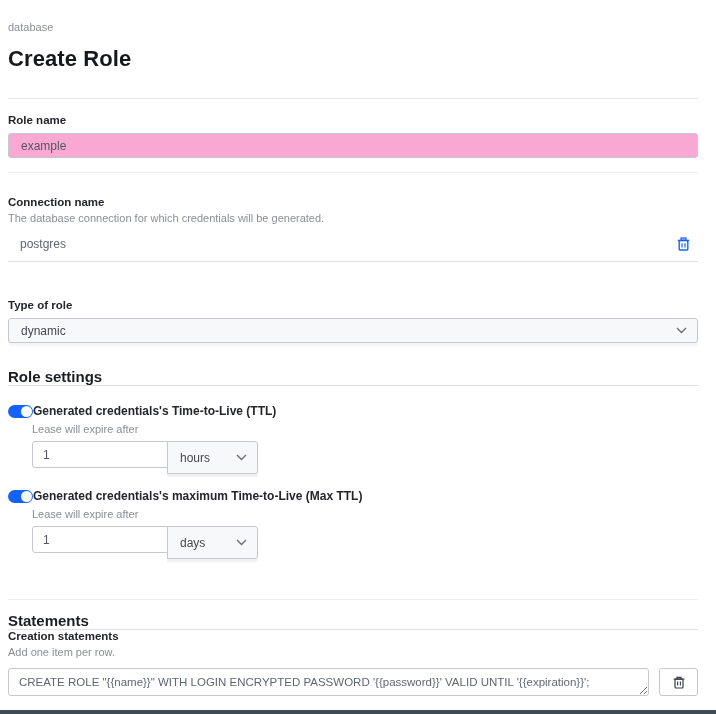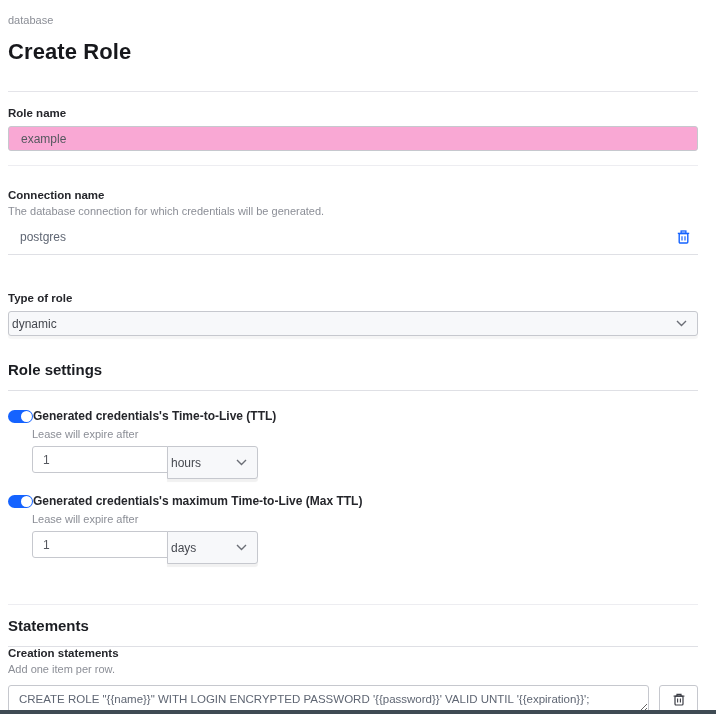--- a/index.html
+++ b/index.html
@@ -6,21 +6,21 @@
   html, body { width: 716px; height: 714px; background: #ffffff; }
   body {
     font-family: "Liberation Sans", "DejaVu Sans", sans-serif;
     color: #1f2228;
     position: relative;
     overflow: hidden;
   }
   .page { padding: 0 18px 0 8px; }
 
   .breadcrumb {
-    padding-top: 14px;
+    padding-top: 21px;
     font-size: 11px;
     color: #8b8e96;
   }
   h1.page-title {
     margin-top: 13px;
     font-size: 22px;
     font-weight: 700;
     color: #17181c;
     letter-spacing: .1px;
     padding-bottom: 26px;
@@ -79,31 +79,30 @@
   .select-box {
     margin-top: 7px;
     height: 25px;
     background: #f7f8fa;
     border: 1px solid #c6c8ce;
     border-radius: 3px;
     box-shadow: 0 3px 1px rgba(10,10,10,.04);
     display: flex;
     align-items: center;
     justify-content: space-between;
-    padding: 0 10px 0 3px;
+    padding: 0 10px 0 12px;
     font-size: 12px;
     color: #45484f;
     cursor: pointer;
   }
 
   .section-heading {
     font-size: 15px;
     font-weight: 700;
     color: #1b1d22;
-    padding-bottom: 12px;
     border-bottom: 1px solid #dfe0e5;
   }
   .role-settings-heading { margin-top: 25px; }
   .statements-heading { margin-top: 12px; }
 
   .toggle-group { margin-top: 18px; }
   .toggle-group + .toggle-group { margin-top: 15px; }
   .toggle-row { display: flex; align-items: flex-end; gap: 0; }
   .toggle {
     position: relative;

